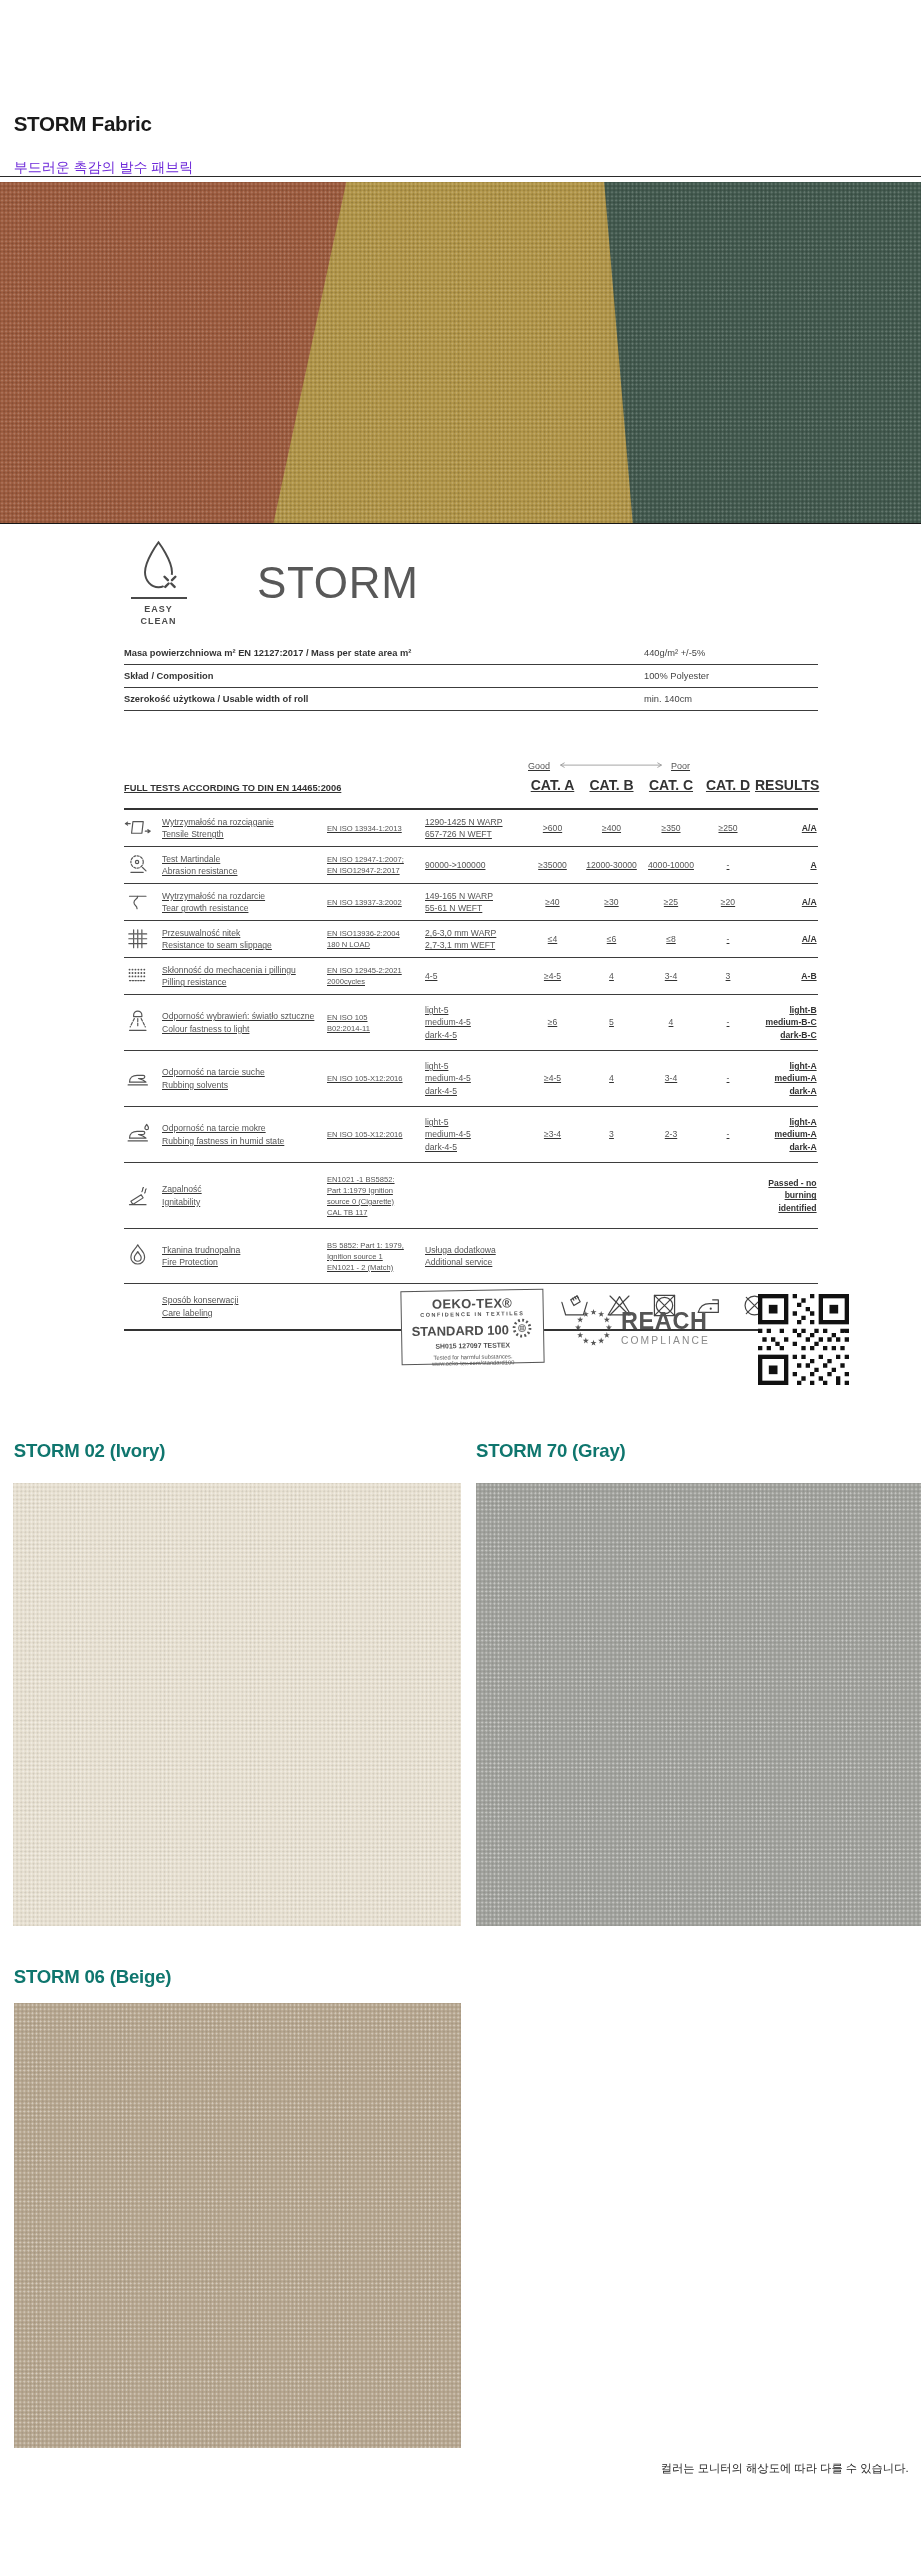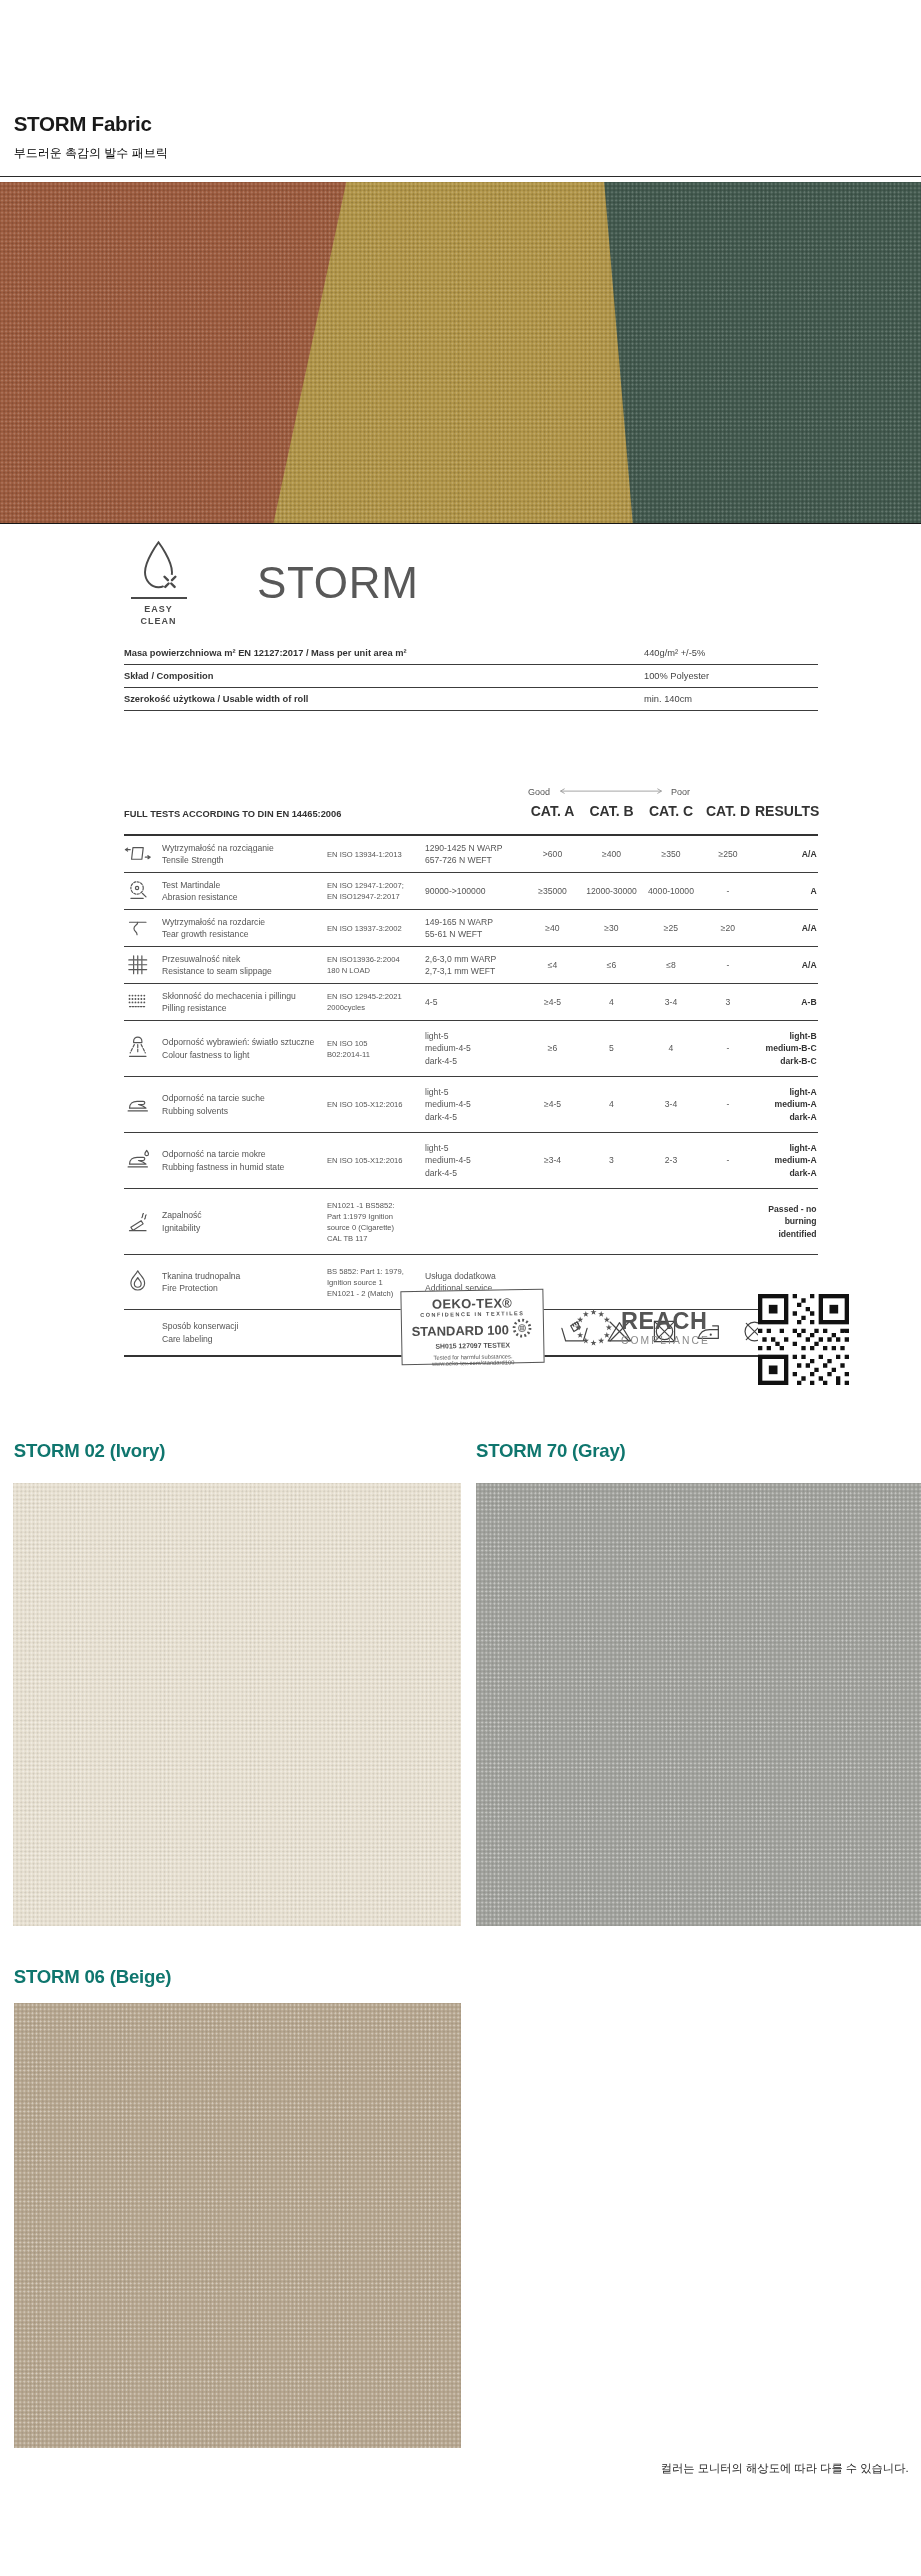--- a/index.html
+++ b/index.html
@@ -3,21 +3,21 @@
 <meta charset="utf-8">
 <style>
   html,body{margin:0;padding:0;background:#fff;}
   body{width:921px;height:2576px;position:relative;font-family:"Liberation Sans",sans-serif;color:#333;}
   [data-name]{box-sizing:border-box;}
   .pre{white-space:pre-line;}
 
   
   .title-block{position:absolute;left:13.7px;top:112px;}
   .page-title{font-size:20.6px;font-weight:700;color:#1a1a1a;letter-spacing:-0.3px;}
-  .page-subtitle{font-size:12px;color:#000000;margin-top:9px;}
+  .page-subtitle{font-size:14px;color:#6d28d9;margin-top:23px;}
   .divider1{position:absolute;left:0;top:176px;width:921px;height:1.4px;background:#2a2a2a;}
 
   
   .hero{position:absolute;left:0;top:182px;width:921px;height:342px;overflow:hidden;border-bottom:1.4px solid #161616;}
   .panel{position:absolute;inset:0;}
   .tex{background-image:radial-gradient(circle,rgba(255,255,255,.20) 0.7px,transparent 1.2px),radial-gradient(circle,rgba(0,0,0,.16) 0.7px,transparent 1.2px);background-size:4.1px 4.1px,4.1px 4.1px;background-position:0 0,2.1px 2.1px;}
   .p-rust{background-color:#9c5b3e;clip-path:polygon(0 0,37.8% 0,29.9% 100%,0 100%);}
   .p-gold{background-color:#b19548;clip-path:polygon(37.6% 0,65.8% 0,68.9% 100%,29.7% 100%);}
   .p-green{background-color:#42594e;clip-path:polygon(65.6% 0,100% 0,100% 100%,68.7% 100%);}
 
@@ -29,21 +29,21 @@
   .ec-text{font-size:9px;font-weight:700;letter-spacing:1px;line-height:1.25;color:#4a4a4a;}
   .wordmark{font-size:44px;color:#585858;margin:18px 0 0 60px;letter-spacing:0.7px;}
 
   
   .spec-table{position:absolute;left:124px;top:642px;width:694px;}
   .spec-row{position:relative;height:23px;display:flex;align-items:center;border-bottom:1.4px solid #3c3c3c;}
   .spec-label{font-size:9.3px;font-weight:700;color:#333;}
   .spec-value{position:absolute;left:520px;font-size:9.3px;color:#444;}
 
   
-  .tests{position:absolute;left:124px;top:784px;width:694px;}
+  .tests{position:absolute;left:124px;top:758px;width:694px;text-decoration:underline;}
   .gp-row{display:flex;align-items:center;gap:5.5px;margin-left:404px;height:16.5px;font-size:9px;color:#555;}
   .thead{display:flex;align-items:flex-end;border-bottom:2.1px solid #333;padding-bottom:15px;margin-top:2.7px;}
   .th-main{width:399px;font-size:9.3px;font-weight:700;color:#333;}
   .th-cat{font-size:14px;font-weight:700;color:#333;text-align:center;}
   .w-a{width:59px;}.w-b{width:59px;}.w-c{width:60px;}.w-d{width:54px;}.w-r{width:63px;}
   .trow{display:flex;align-items:center;border-bottom:1.4px solid #3d3d3d;}
   .c{font-size:8.6px;color:#555;line-height:1.45;}
   .ci{width:38px;display:flex;align-items:center;}
   .cn{width:165px;padding-right:6.9px;}
   .cs{width:98px;font-size:7.6px;padding-right:5.5px;}
@@ -113,21 +113,21 @@
     <div class="ec-text" data-name="easy-clean-label">
       <div>EASY</div>
       <div>CLEAN</div>
     </div>
   </div>
   <div class="wordmark" data-name="storm-wordmark">STORM</div>
 </div>
 
 <div class="spec-table" data-name="spec-table">
   <div class="spec-row" data-name="spec-row">
-    <span class="spec-label" data-name="spec-label">Masa powierzchniowa m² EN 12127:2017 / Mass per unit area m²</span>
+    <span class="spec-label" data-name="spec-label">Masa powierzchniowa m² EN 12127:2017 / Mass per state area m²</span>
     <span class="spec-value" data-name="spec-value">440g/m² +/-5%</span>
   </div>
   <div class="spec-row" data-name="spec-row">
     <span class="spec-label" data-name="spec-label">Skład / Composition</span>
     <span class="spec-value" data-name="spec-value">100% Polyester</span>
   </div>
   <div class="spec-row" data-name="spec-row">
     <span class="spec-label" data-name="spec-label">Szerokość użytkowa / Usable width of roll</span>
     <span class="spec-value" data-name="spec-value">min. 140cm</span>
   </div>

